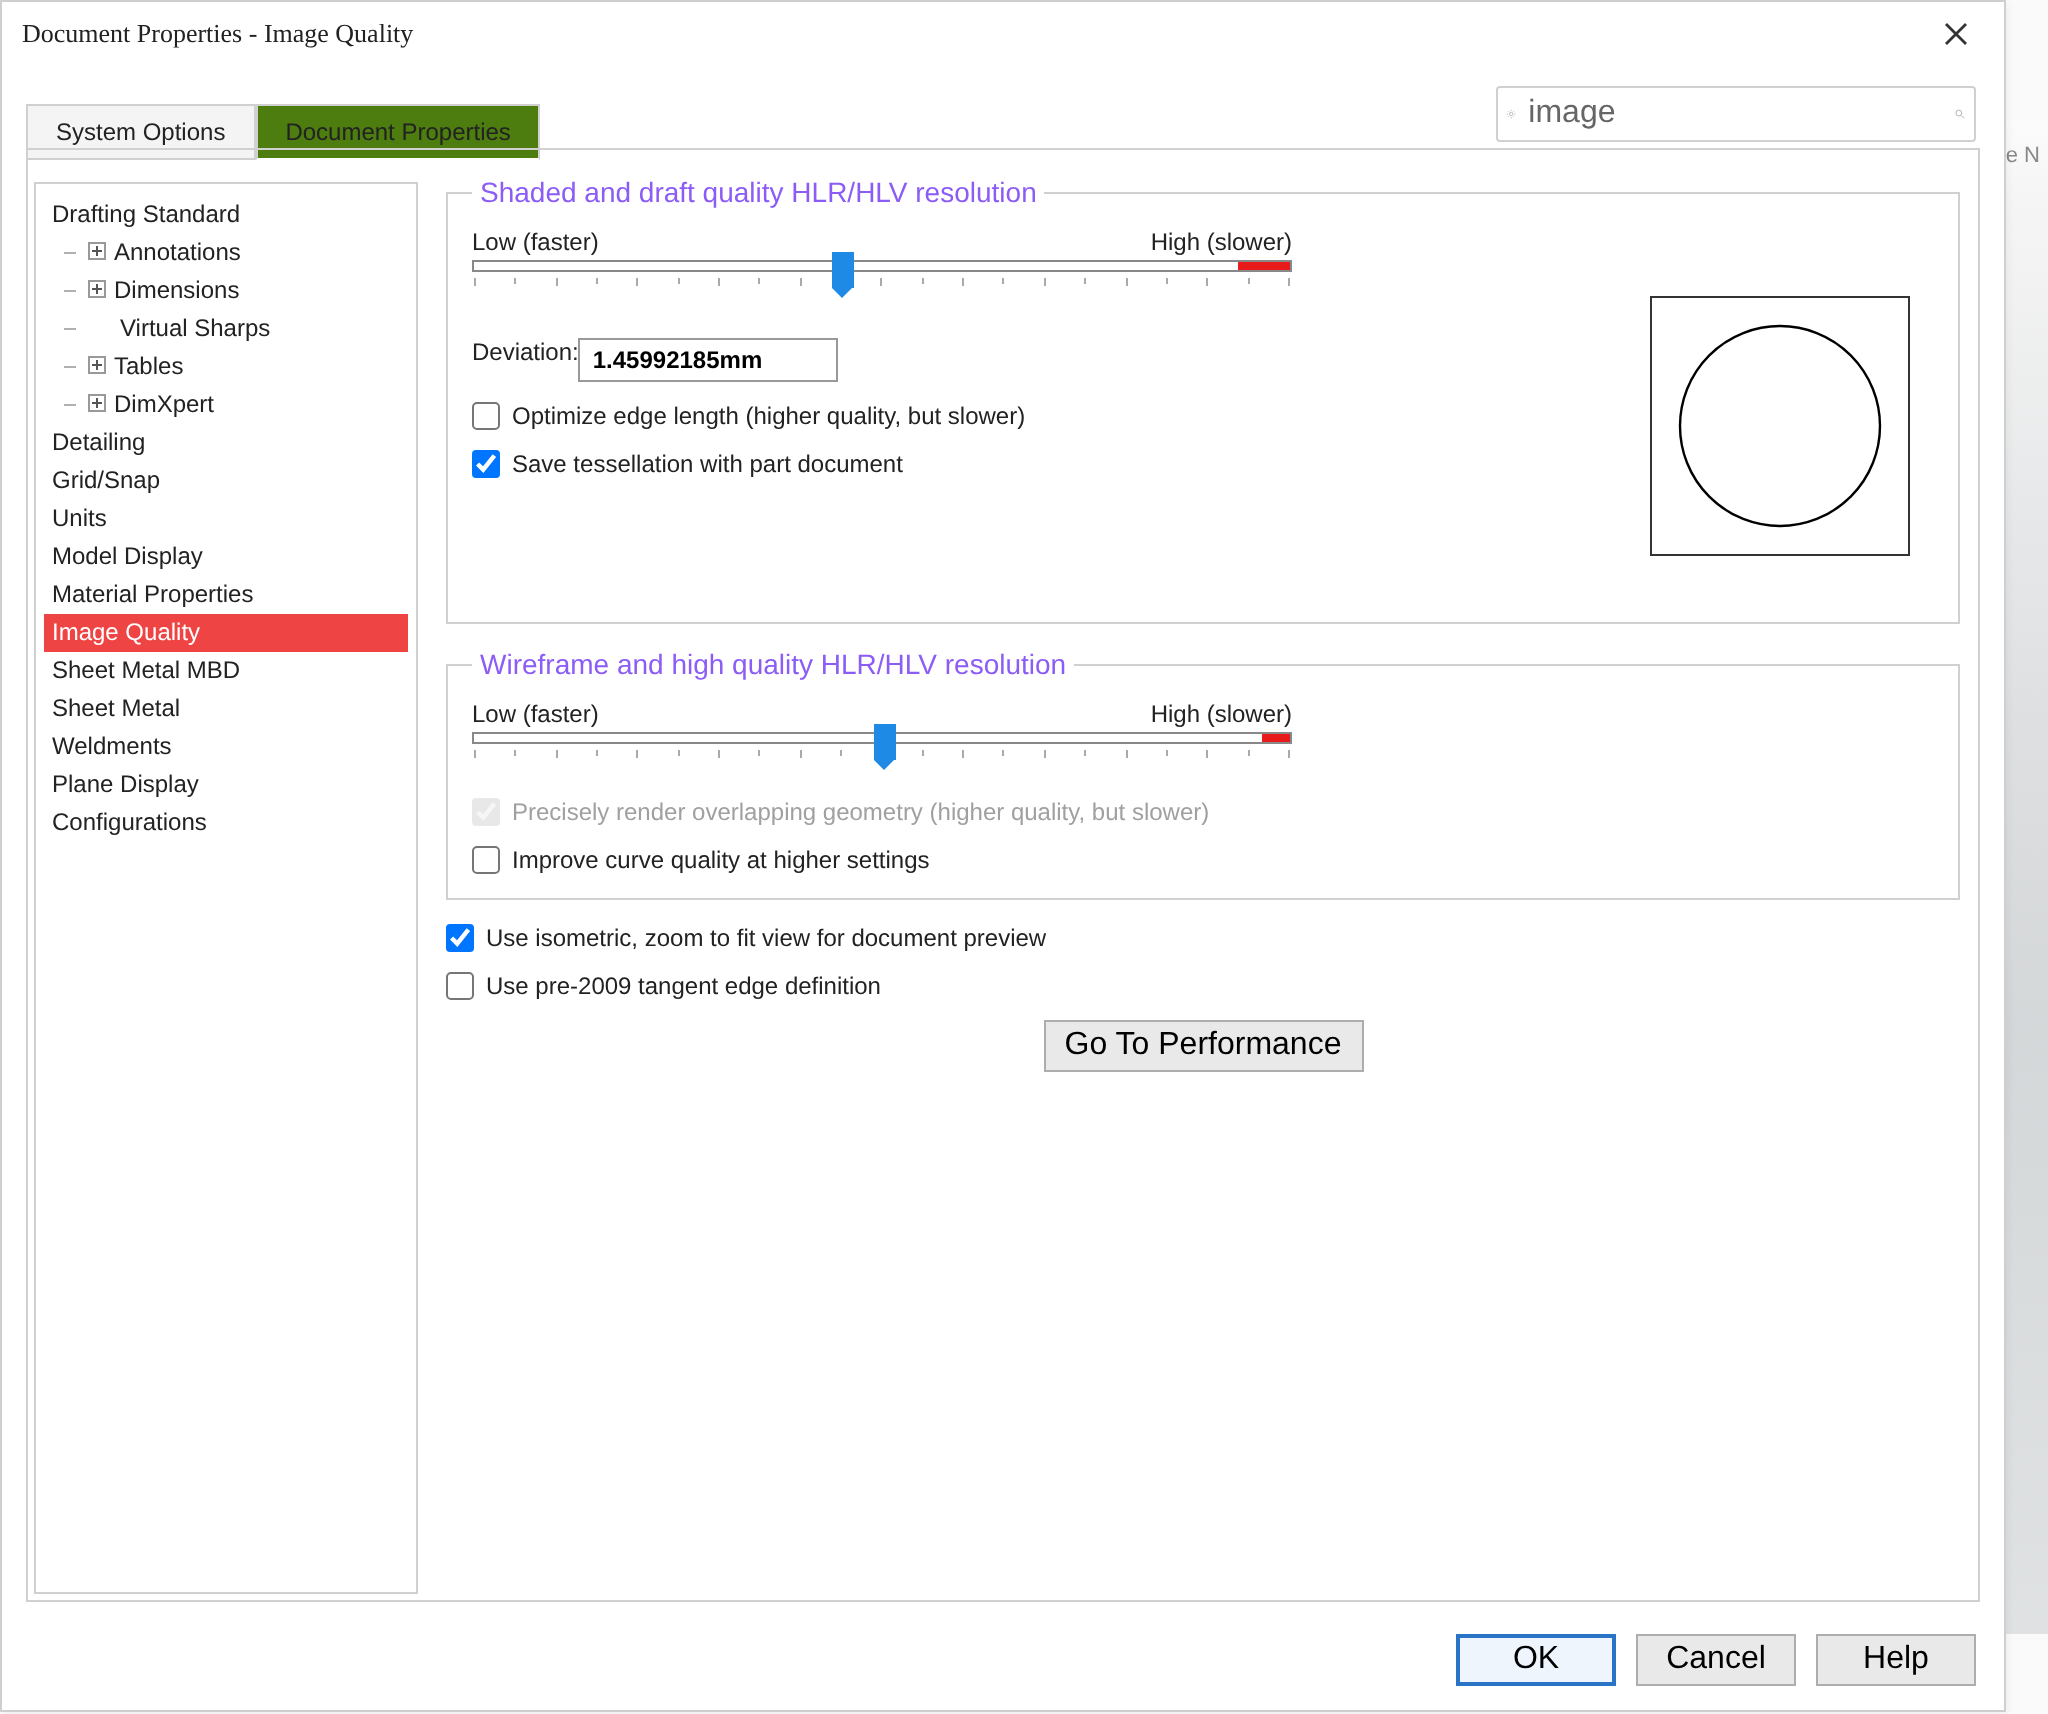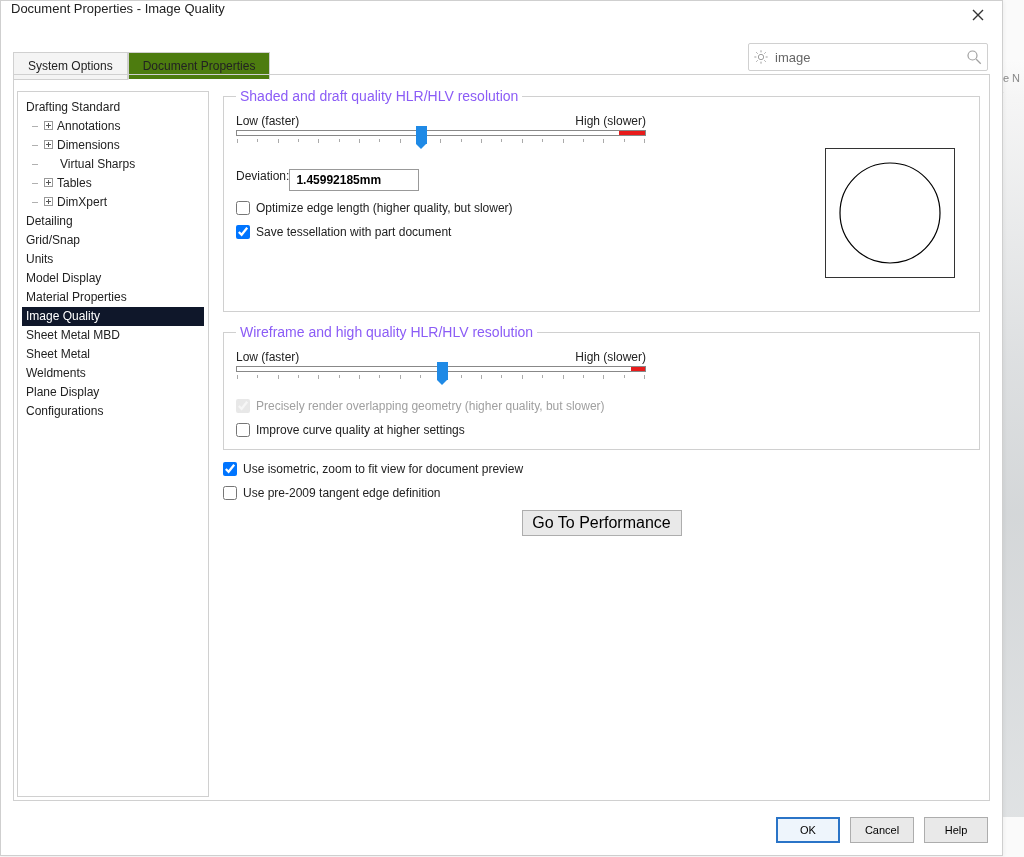--- a/index.html
+++ b/index.html
@@ -1,43 +1,43 @@
 <!DOCTYPE html>
 <html><head>
 <meta charset="utf-8">
 <style>
   * { box-sizing: border-box; }
   html, body { margin: 0; padding: 0; }
   body { width: 1024px; height: 857px; font-family: "Segoe UI", Tahoma, sans-serif; font-size: 12px; color: #222; background: #fafafa; position: relative; overflow: hidden;}
   .bg-part { position: absolute; right: 0; top: 60px; bottom: 40px; width: 30px; background: linear-gradient(180deg,#fefefe 0%,#eaeaea 5%, #9aa1a6 40%, #7c858b 60%, #a2aaaf 100%); opacity:0.3; }
   .dialog { position: absolute; left: 0; top: 0; width: 1003px; height: 856px; background: #fff; border: 1px solid #cfcfcf; box-shadow: 1px 1px 4px rgba(0,0,0,0.05);}
-  .titlebar { height: 32px; display: flex; align-items: flex-start; justify-content: space-between; padding: 0 10px; }
+  .titlebar { height: 32px; display: flex; align-items: center; justify-content: space-between; padding: 0 10px; font-family: Liberation Serif, serif; }
   .titlebar .title { font-size: 13px; }
   .close-btn { width: 28px; height: 28px; display:flex; align-items:center; justify-content:center; cursor:pointer;}
   .close-btn svg { width:12px; height:12px; }
 
   .search-wrap { position:absolute; top: 42px; right: 14px; width: 240px; height: 28px; display:flex; align-items:center; border:1px solid #d0d0d0; border-radius: 2px; padding:0 4px; background:#fff;}
   .search-wrap .gear { width:16px; height:16px; opacity:0.7;}
-  .search-wrap input { flex:1; border:none; outline:none; font-size:13px; padding:0 6px; color:#666;}
+  .search-wrap input { flex:1; border:none; outline:none; font-size:16px; padding:0 6px; color:#666;}
   .search-wrap .mag { width:18px; height:18px; opacity:0.7;}
 
   .tabrow { position:absolute; left:12px; top:50px; display:flex; gap:0; border-bottom: none;}
   .tab { padding:6px 14px 6px 14px; font-size:12px; position:relative; top:1px; cursor:pointer;}
   .tab.inactive { background:#f4f4f4; border:1px solid #d0d0d0; }
   .tab.active   { background:#4d7c0f; border:1px solid #d0d0d0; border-bottom:1px solid #fff; }
   .panel-border { position:absolute; left:12px; right:12px; top:73px; bottom:54px; border:1px solid #d0d0d0; border-top:1px solid #d0d0d0;}
   .tree-border { position:absolute; left:16px; top:90px; width:192px; bottom:58px; border:1px solid #d0d0d0; background:#fff;}
   .tree { padding:6px 4px; font-size:12px; line-height:19px; }
   .tree-item { padding:0 4px; cursor:pointer; white-space:nowrap;}
   .tree-item.sub { padding-left: 22px; position:relative;}
   .tree-item.sub::before { content:""; position:absolute; left:10px; top:9px; width:6px; height:1px; background:#b0b0b0;}
   .tree-item .plus { display:inline-block; width:9px; height:9px; border:1px solid #999; margin-right:4px; position:relative; top:0;}
   .tree-item .plus::before { content:""; position:absolute; left:3px; top:1px; width:1px; height:5px; background:#555;}
   .tree-item .plus::after  { content:""; position:absolute; top:3px; left:1px; height:1px; width:5px; background:#555;}
-  .tree-item.selected { background:#0f172a; color:#fff; }
+  .tree-item.selected { background:#ef4444; color:#fff; }
 
   .content { position:absolute; left:216px; top:79px; right:16px; bottom:58px; padding:4px 6px; }
   fieldset.group { border:1px solid #d0d0d0; margin:4px 0 12px 0; padding:8px 12px 12px 12px; position:relative;}
   fieldset.group legend { font-size:14px; padding:0 4px; color:#8b5cf6;}
   .rowlabels { display:flex; justify-content:space-between; font-size:12px; margin:2px 0 0 0;}
   .slider-wrap { position:relative; margin-top:2px;}
   .slider-track { height:6px; border:1px solid #888; background:#fff; position:relative;}
   .slider-redzone { position:absolute; top:0; bottom:0; background:#e81b1b;}
   .slider-thumb { position:absolute; top:-4px; width:11px; height:18px; background:#1f8ae6; }
   .slider-thumb::after { content:""; position:absolute; left:0; bottom:-5px; border-left:5.5px solid transparent; border-right:5.5px solid transparent; border-top:5px solid #1f8ae6;}
@@ -51,21 +51,21 @@
   .chk-row input { width:14px; height:14px; margin:0;}
   .chk-row.disabled { color:#a0a0a0;}
   .chk-row.disabled input { opacity:0.5;}
   .preview-box { position:absolute; right:12px; top:36px; width:130px; height:130px; border:1px solid #333; display:flex; align-items:center; justify-content:center;}
   .preview-box svg { width:110px; height:110px; }
 
   .freestanding { margin-top:6px;}
   .center-btn { display:block; margin:10px auto 0; width:160px; height:26px; border:1px solid #adadad; background:#e9e9e9; font-size:16px; cursor:pointer;}
 
   .footer-btns { position:absolute; right:14px; bottom:12px; display:flex; gap:10px;}
-  .btn { width:64px; height:26px; border:1px solid #adadad; background:#e9e9e9; font-size:11px; cursor:pointer;}
+  .btn { width:80px; height:26px; border:1px solid #adadad; background:#e9e9e9; font-size:16px; cursor:pointer;}
   .btn.default { border:2px solid #2a74c7; background:#eef5fc;}
 
   .group1-inner { display:flex; }
   .group1-left { flex:1; position:relative;}
   .group1-right { width:150px; position:relative;}
 
   .bg-letters { position:absolute; right:4px; top:70px; font-size:11px; color:#888;}
   .bg-letters div { margin:2px 0;}
 </style>
 </head>

